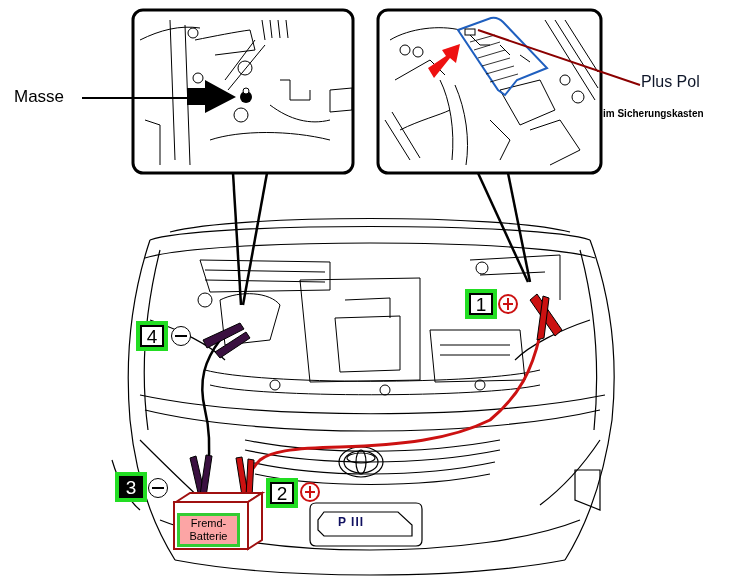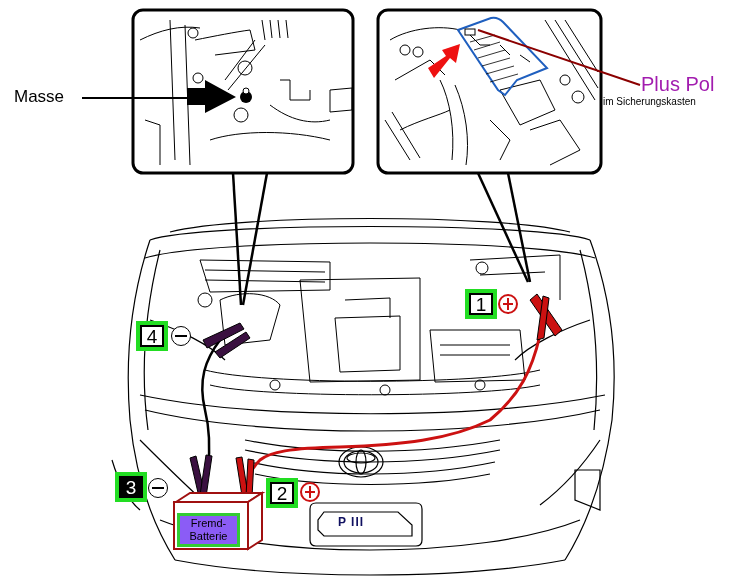--- a/index.html
+++ b/index.html
@@ -1,31 +1,31 @@
 <!DOCTYPE html>
 <html><head>
 <meta charset="utf-8">
 <style>
   html, body { margin: 0; padding: 0; background: #ffffff; }
   body { width: 731px; height: 582px; position: relative; overflow: hidden; font-family: "Liberation Sans", sans-serif; }
   #stage { position: absolute; left: 0; top: 0; width: 731px; height: 582px; }
   .lbl { position: absolute; font-family: "Liberation Sans", sans-serif; white-space: nowrap; }
   .masse { left: 14px; top: 87px; font-size: 17px; color: #000; }
-  .plus-pol { left: 641px; top: 73px; font-size: 20px; color: #a21caf; }
-  .plus-pol-sub { left: 603px; top: 96px; font-size: 10px; color: #000; }
+  .plus-pol { left: 641px; top: 73px; font-size: 16px; color: #0f172a; }
+  .plus-pol-sub { left: 603px; top: 108px; font-size: 10px; color: #000; font-weight: bold; }
   .step { position: absolute; width: 32px; height: 30px; background: #22dd22; box-sizing: border-box; padding: 4px; }
   .step-inner { width: 100%; height: 100%; background: #fff; border: 2px solid #000; box-sizing: border-box; display: flex; align-items: center; justify-content: center; font-size: 19px; line-height: 1; color: #000; }
   .step.s3 .step-inner { background: #000; color: #fff; border-color: #000; }
   .sym { position: absolute; width: 20px; height: 20px; border-radius: 50%; box-sizing: border-box; }
   .sym.minus { border: 1.5px solid #000; background: #fff; }
   .sym.minus::after { content: ""; position: absolute; left: 3px; right: 3px; top: 8px; height: 2px; background: #000; }
   .sym.plus { border: 2.5px solid #cc1111; background: #fff; }
   .sym.plus::before { content: ""; position: absolute; left: 3px; right: 3px; top: 6.5px; height: 2.5px; background: #cc1111; }
   .sym.plus::after { content: ""; position: absolute; top: 2px; bottom: 2px; left: 6.5px; width: 2.5px; background: #cc1111; }
-  .battery-label { position: absolute; left: 177px; top: 513px; width: 63px; height: 34px; border: 3px solid #33cc33; box-sizing: border-box; background: #8b5cf6; font-size: 11px; line-height: 13px; text-align: center; color: #000; padding-top: 1px; }
+  .battery-label { position: absolute; left: 177px; top: 513px; width: 63px; height: 34px; border: 3px solid #33cc33; box-sizing: border-box; background: #fca5a5; font-size: 11px; line-height: 13px; text-align: center; color: #000; padding-top: 1px; }
   .plate-text { position: absolute; left: 338px; top: 515px; font-size: 12px; font-weight: bold; color: #101060; letter-spacing: 1px; text-align: center; }
 </style>
 </head>
 <body>
 
 <svg id="stage" viewBox="0 0 731 582" xmlns="http://www.w3.org/2000/svg">
 
   <g fill="none" stroke="#000" stroke-width="1.2">
 
     <path d="M150,240 C200,222 540,222 590,240"></path>

